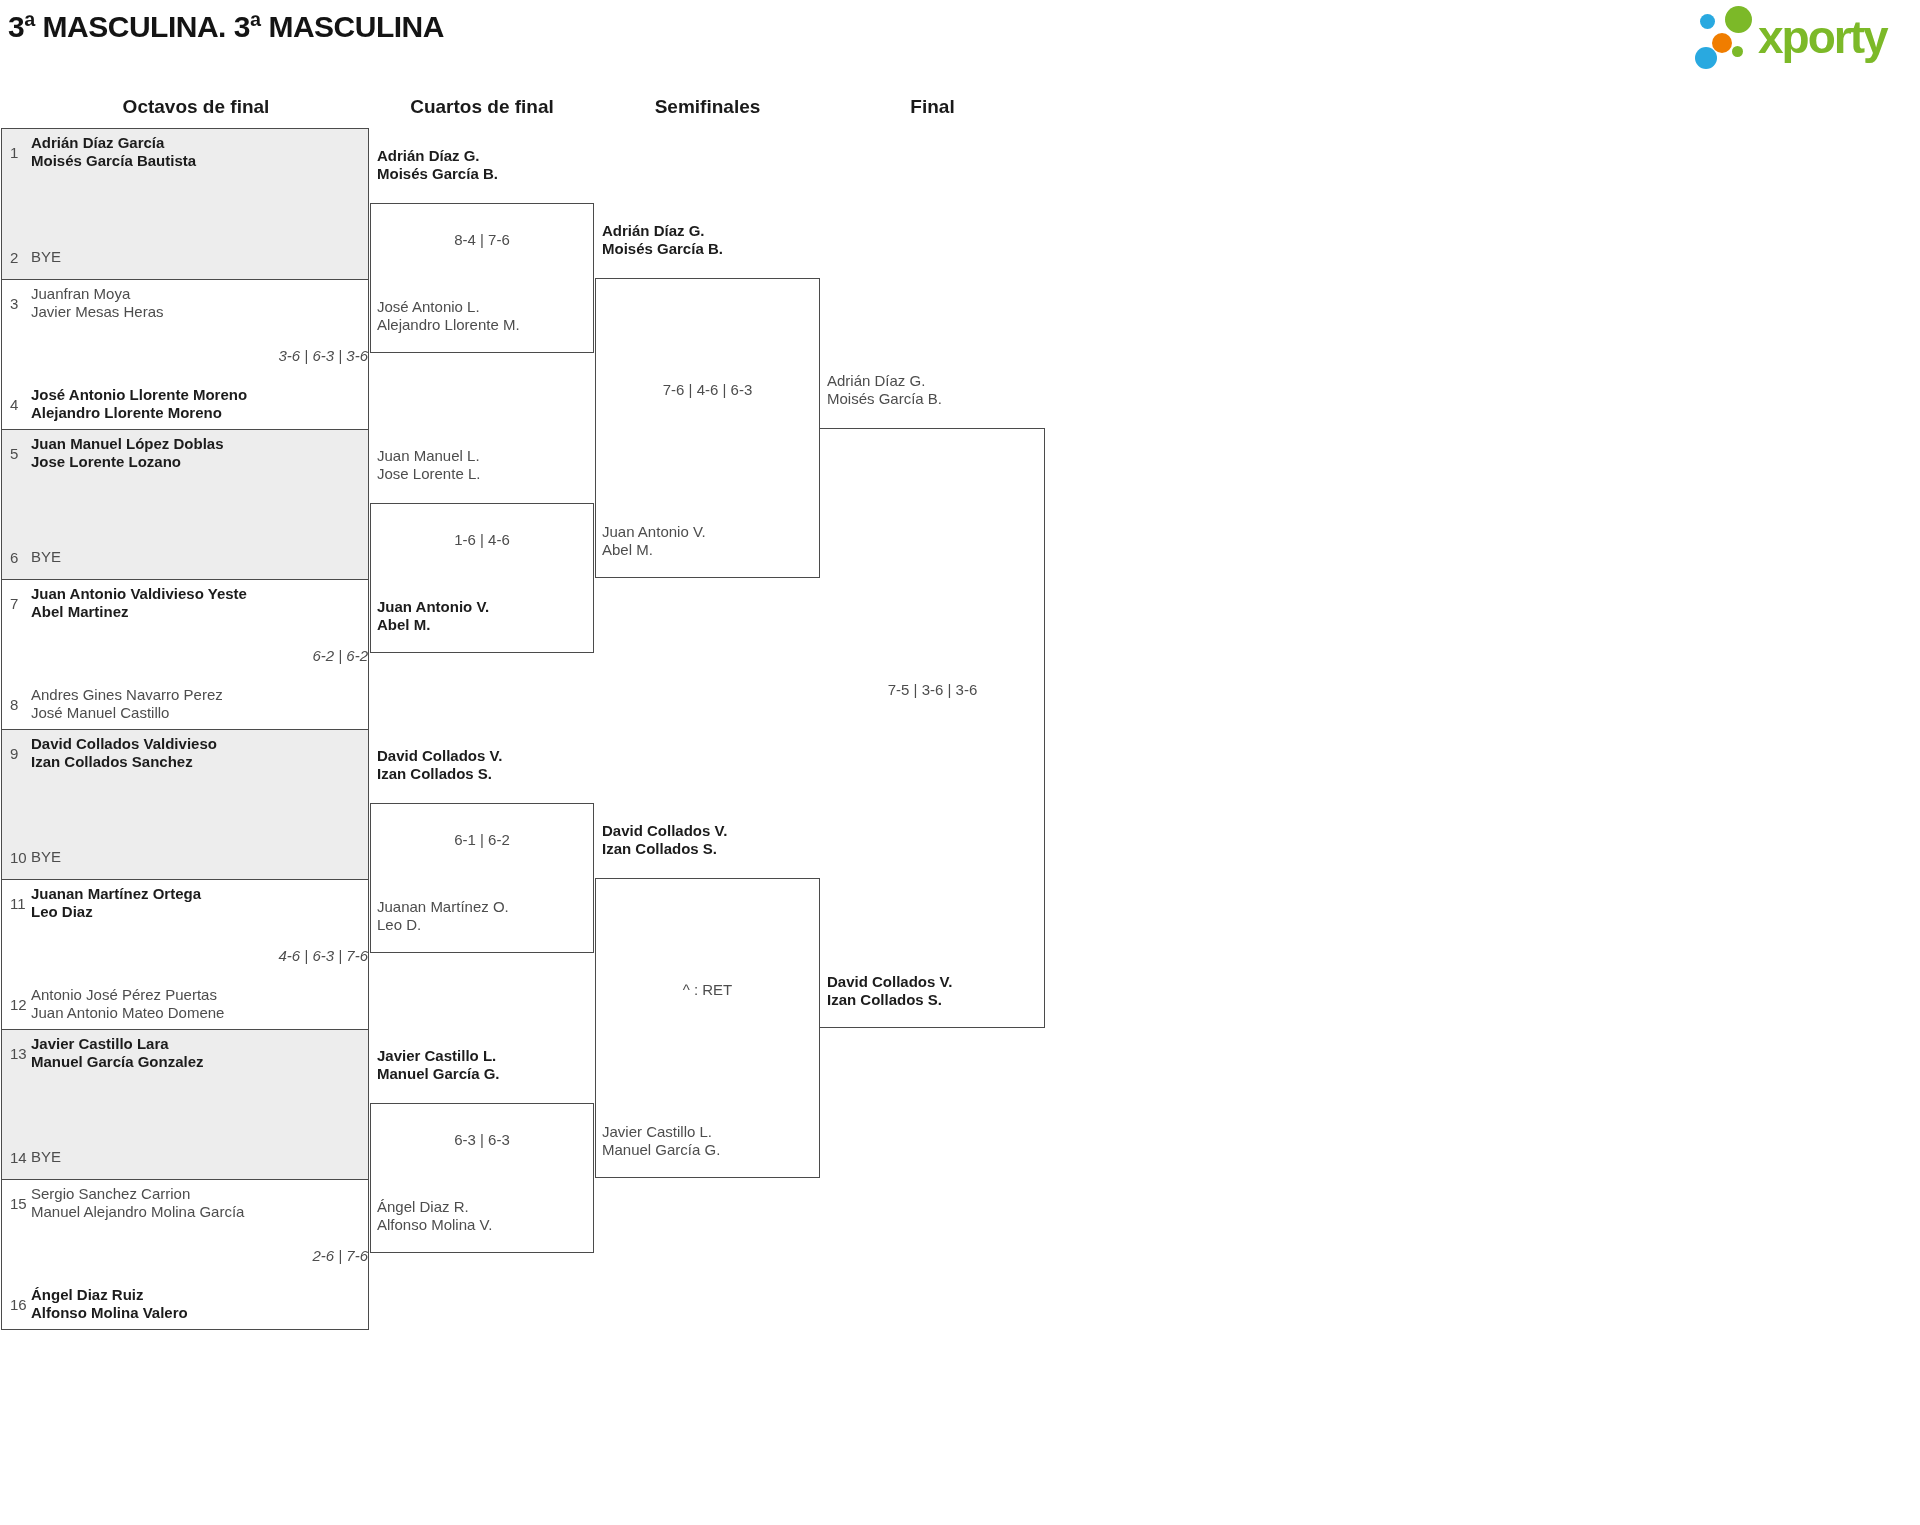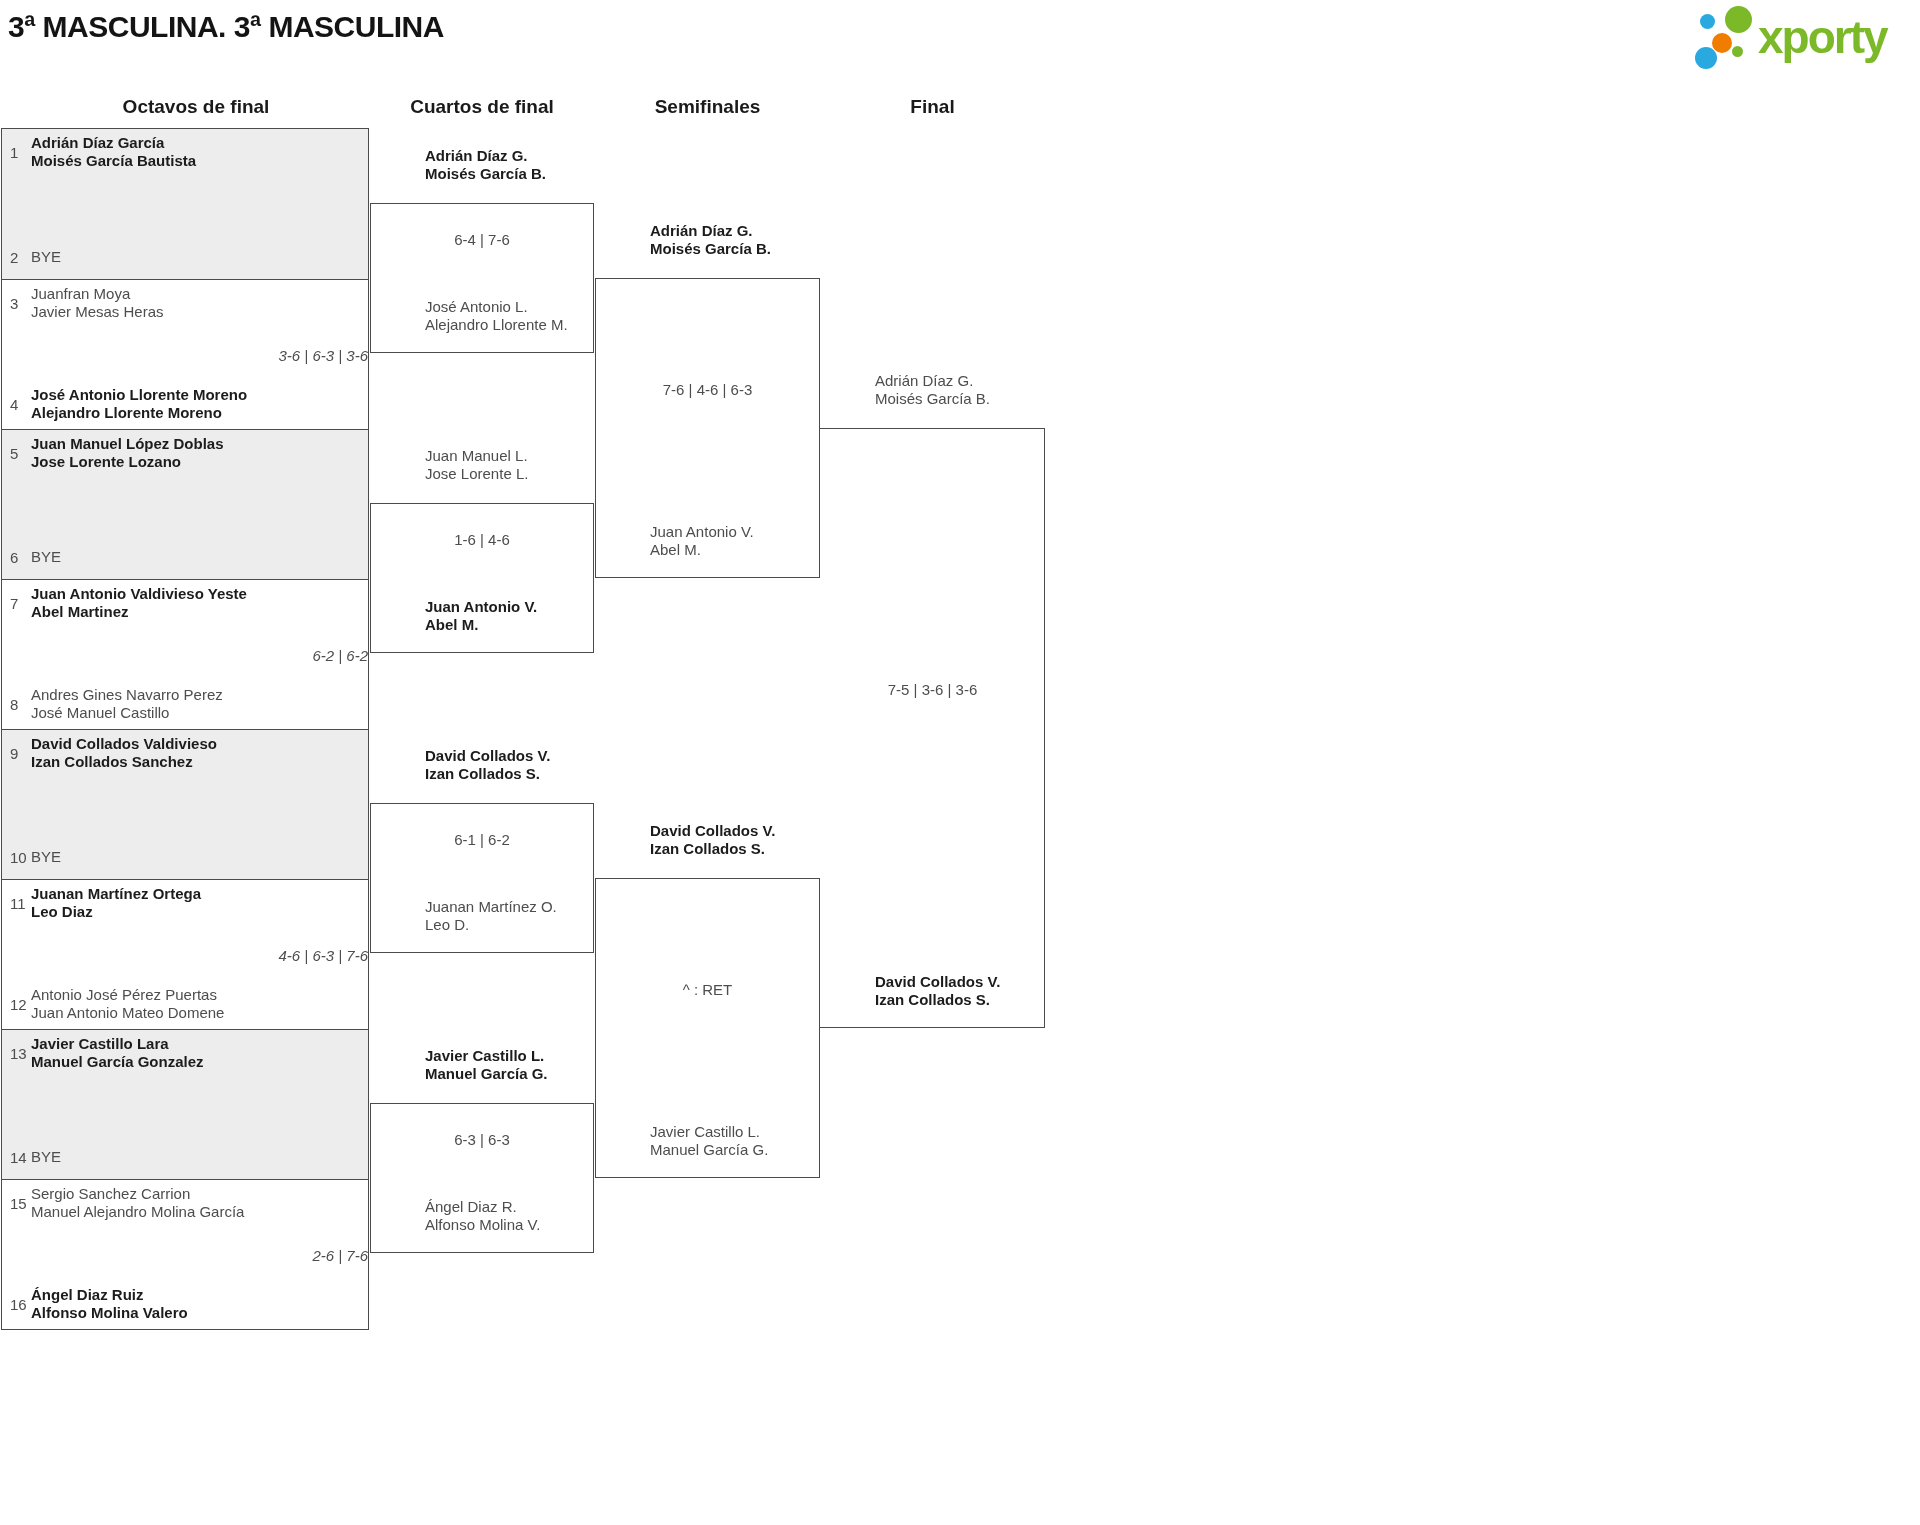--- a/index.html
+++ b/index.html
@@ -43,21 +43,21 @@
   .winner .names span{font-weight:bold;color:#1c1c1c;}
   .r1score{position:absolute;left:0;right:0;top:50%;transform:translateY(-50%);text-align:right;font-size:15px;color:#4d4d4d;font-style:italic;}
 
   
   .match{position:absolute;}
   .mbox{position:absolute;left:0;top:0;right:0;bottom:0;border:1.4px solid #4b4b4b;}
   .match.final .mbox{border-left:none;}
   .mlabel{position:absolute;left:7px;right:2px;}
   .toplabel{bottom:calc(100% + 20px);}
   .botlabel{bottom:19px;}
-  .mlabel span{display:block;font-size:15px;line-height:18px;color:#4d4d4d;margin-left:48px;}
+  .mlabel span{display:block;font-size:15px;line-height:18px;color:#4d4d4d;}
   .mlabel.winner span{font-weight:bold;color:#1c1c1c;}
   .mscore{position:absolute;left:0;right:0;top:calc(50% - 47px);text-align:center;font-size:15px;color:#4d4d4d;}
 
   .qf{left:370px;width:224px;height:150px;}
   .qf1{top:203px;} .qf2{top:503px;} .qf3{top:803px;} .qf4{top:1103px;}
   .sf{left:595px;width:225px;height:300px;}
   .sf1{top:278px;} .sf2{top:878px;}
   .final{left:820px;width:225px;top:428px;height:600px;}
 </style>
 </head>
@@ -222,21 +222,21 @@
     </div>
 
   </div>
 
   <div class="match qf qf1">
     <div class="mbox"></div>
     <div class="mlabel toplabel winner">
         <span>Adrián Díaz G.</span>
         <span>Moisés García B.</span>
       </div>
-    <div class="mscore">6-4 | 7-6</div>
+    <div class="mscore">8-4 | 7-6</div>
     <div class="mlabel botlabel">
         <span>José Antonio L.</span>
         <span>Alejandro Llorente M.</span>
       </div>
   </div>
 
   <div class="match qf qf2">
     <div class="mbox"></div>
     <div class="mlabel toplabel">
         <span>Juan Manuel L.</span>

